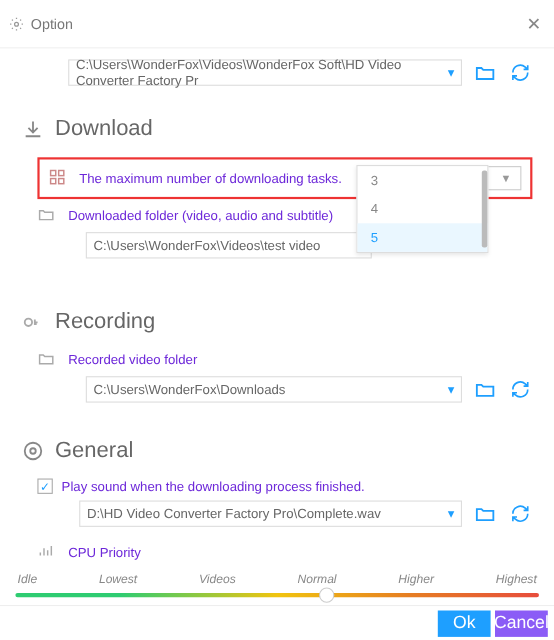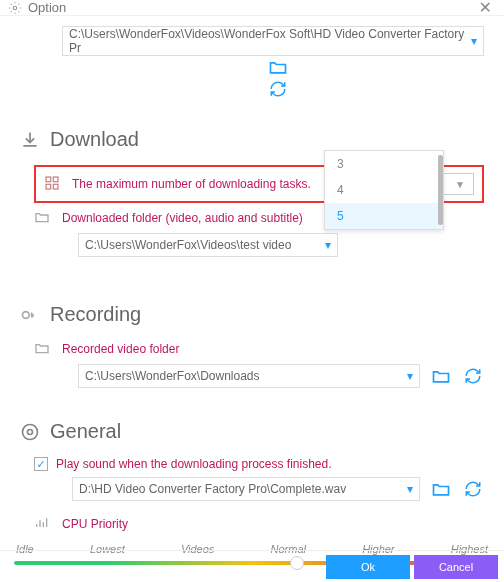--- a/index.html
+++ b/index.html
@@ -1,47 +1,47 @@
 <!DOCTYPE html>
 <html><head>
 <meta charset="utf-8">
 <style>
 * { box-sizing: border-box; margin: 0; padding: 0; }
 body { font-family: "Segoe UI", Arial, sans-serif; font-size: 12px; color: #666; background: #fff; width: 504px; height: 582px; overflow: hidden; position: relative; }
-.titlebar { height: 16px; display: flex; align-items: center; padding: 0 8px; border-bottom: 1px solid #f0f0f0; }
+.titlebar { height: 44px; display: flex; align-items: center; padding: 0 8px; border-bottom: 1px solid #f0f0f0; }
 .titlebar .gear { width: 14px; height: 14px; margin-right: 6px; }
 .titlebar .title { flex: 1; color: #777; font-size: 13px; }
 .titlebar .close { color: #888; font-size: 16px; padding: 0 4px; cursor: pointer; }
 .content { padding: 6px 20px 0 20px; }
 .row { display: flex; align-items: center; margin: 4px 0; }
 .path-box { flex: 1; height: 24px; border: 1px solid #ddd; display: flex; align-items: center; justify-content: space-between; padding: 0 6px; background: #fff; }
 .path-box .caret { color: #1e9fff; }
 .icon-btn { width: 22px; height: 22px; display: flex; align-items: center; justify-content: center; margin-left: 10px; color: #1e9fff; }
 .section { margin-top: 28px; }
 .section-head { display: flex; align-items: center; margin-bottom: 14px; }
 .section-head .sicon { width: 20px; height: 20px; margin-right: 10px; }
 .section-head .stitle { font-size: 20px; color: #666; }
 .field { margin: 6px 0 6px 14px; }
 .field .frow { display: flex; align-items: center; }
 .field .ficon { width: 18px; height: 18px; margin-right: 10px; }
-.field .flabel { color: #be185d; font-size: 12px; }
+.field .flabel { color: #6d28d9; font-size: 12px; }
 .hl { border: 2px solid #e33; padding: 6px 8px; }
 .select-box { width: 120px; height: 22px; border: 1px solid #ccc; display: flex; align-items: center; justify-content: space-between; padding: 0 8px; background: #fff; }
 .select-box .caret2 { color: #999; font-size: 10px; }
 .dropdown { position: absolute; width: 120px; border: 1px solid #ddd; background: #fff; left: 324px; top: 150px; box-shadow: 0 2px 4px rgba(0,0,0,.1); }
 .dropdown .opt { height: 26px; display: flex; align-items: center; padding: 0 12px; color: #888; }
 .dropdown .opt.sel { background: #eaf7ff; color: #1e9fff; }
 .dropdown .scroll { position: absolute; right: 0; top: 4px; bottom: 4px; width: 5px; background: #bbb; border-radius: 2px; }
 .checkbox { width: 14px; height: 14px; border: 1px solid #aaa; margin-right: 8px; display: flex; align-items: center; justify-content: center; color: #1e9fff; font-size: 11px; }
 .slider-wrap { margin-top: 10px; }
 .slider-labels { display: flex; justify-content: space-between; font-size: 11px; color: #888; padding: 0 2px; }
 .slider-track { height: 4px; margin-top: 6px; background: linear-gradient(90deg, #2ecc71 0%, #2ecc71 20%, #f1c40f 50%, #e67e22 75%, #e74c3c 100%); border-radius: 2px; position: relative; }
 .slider-thumb { position: absolute; width: 14px; height: 14px; background: #fff; border: 1px solid #ccc; border-radius: 50%; top: -5px; left: 58%; }
 .footer { position: absolute; bottom: 0; left: 0; right: 0; height: 32px; border-top: 1px solid #eee; display: flex; justify-content: flex-end; align-items: center; padding-right: 0; }
-.btn { width: 84px; height: 24px; display: flex; align-items: center; justify-content: center; color: #fff; font-size: 11px; margin-right: 4px; }
+.btn { width: 48px; height: 24px; display: flex; align-items: center; justify-content: center; color: #fff; font-size: 16px; margin-right: 4px; }
 .btn-ok { background: #1e9fff; }
 .btn-cancel { background: #8b5cf6; margin-right: 6px; }
 svg { display: block; }
 .sub-path { margin: 6px 0 0 28px; display: flex; align-items: center; padding-left: 16px; }
 </style>
 </head>
 <body>
 
 <div class="titlebar">
   <span class="gear">
@@ -49,21 +49,21 @@
         <circle cx="12" cy="12" r="3"></circle>
         <path d="M12 2v2M12 20v2M4.9 4.9l1.4 1.4M17.7 17.7l1.4 1.4M2 12h2M20 12h2M4.9 19.1l1.4-1.4M17.7 6.3l1.4-1.4"></path>
       </svg>
   </span>
   <span class="title">Option</span>
   <span class="close">✕</span>
 </div>
 
 <div class="content">
 
-  <div class="row" style="margin-left:42px;flex-direction:column;">
+  <div class="row" style="margin-left:42px;">
     <div class="path-box">
       <span>C:\Users\WonderFox\Videos\WonderFox Soft\HD Video Converter Factory Pr</span>
       <span class="caret">▾</span>
     </div>
     <span class="icon-btn">
       <svg viewBox="0 0 24 24" width="20" height="20" fill="none" stroke="#1e9fff" stroke-width="2">
           <path d="M3 7h5l2 2h11v10H3z"></path>
         </svg>
     </span>
     <span class="icon-btn">

